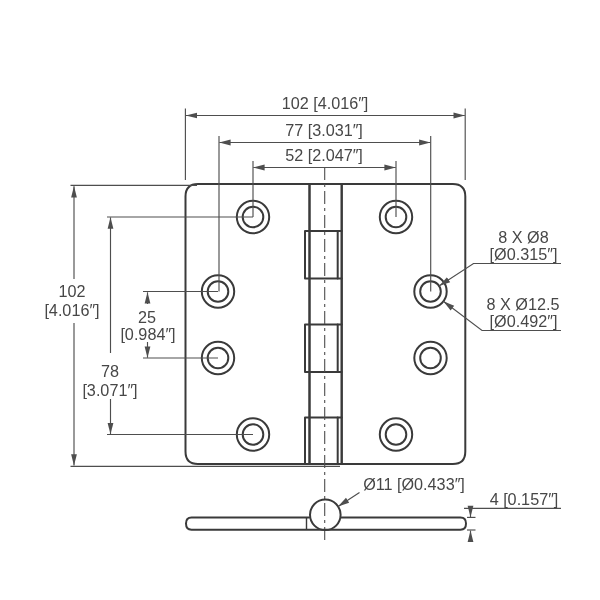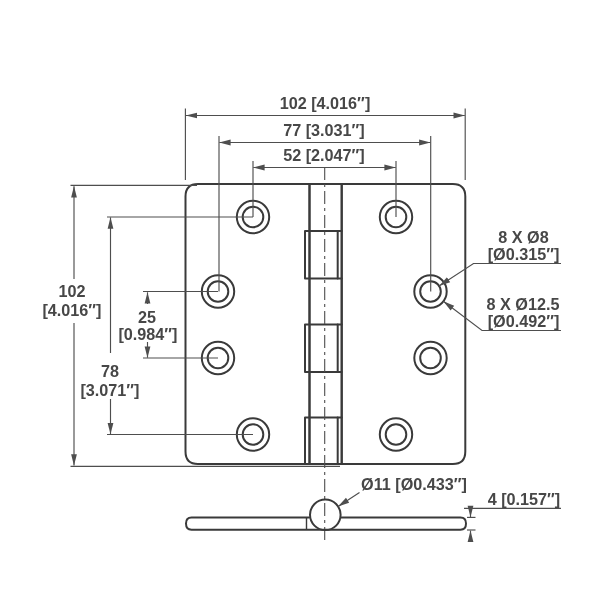--- a/index.html
+++ b/index.html
@@ -2,21 +2,21 @@
 <html style="--part-line: #3a3a3a; --dim-line: #4e4e4e; --text: #474747; --background: #ffffff;"><head>
 <meta charset="utf-8">
 <style>
   :root{
     --part-line:#3a3a3a;
     --dim-line:#4e4e4e;
     --text:#474747;
     --background:#ffffff;
   }
   html,body{margin:0;padding:0;background:var(--background);}
-  .stage{width:600px;height:600px;position:relative;background:var(--background);overflow:hidden;font-weight:bold;}
+  .stage{width:600px;height:600px;position:relative;background:var(--background);overflow:hidden;}
   .part{stroke:var(--part-line);stroke-width:2;fill:none;stroke-linejoin:round;stroke-linecap:round;}
   .thinpart{stroke:var(--part-line);stroke-width:1.4;fill:none;}
   .dim{stroke:var(--dim-line);stroke-width:1.15;fill:none;}
   .cline{stroke:var(--dim-line);stroke-width:1.1;fill:none;stroke-dasharray:13 4 3 4;}
   .arwp{fill:var(--dim-line);stroke:none;}
   .txtbg{fill:var(--background);stroke:none;}
   text.dimtxt{fill:var(--text);font-family:"Liberation Sans","DejaVu Sans",sans-serif;font-size:16.2px;text-anchor:middle;}
 </style>
 </head>
 <body>

